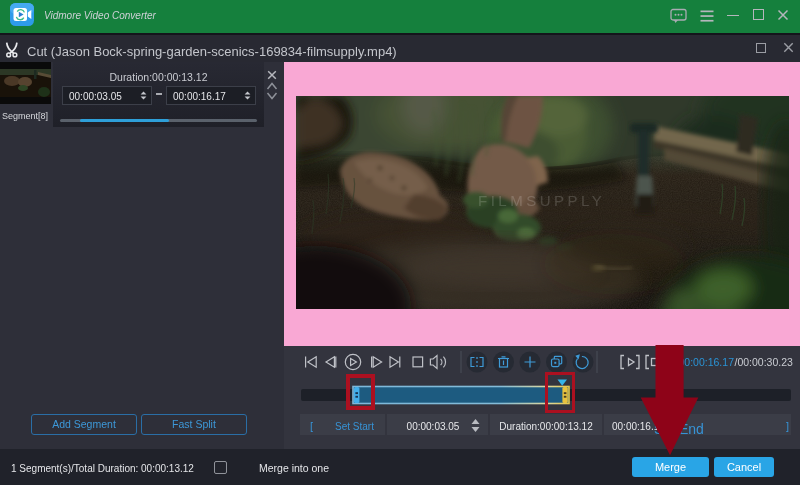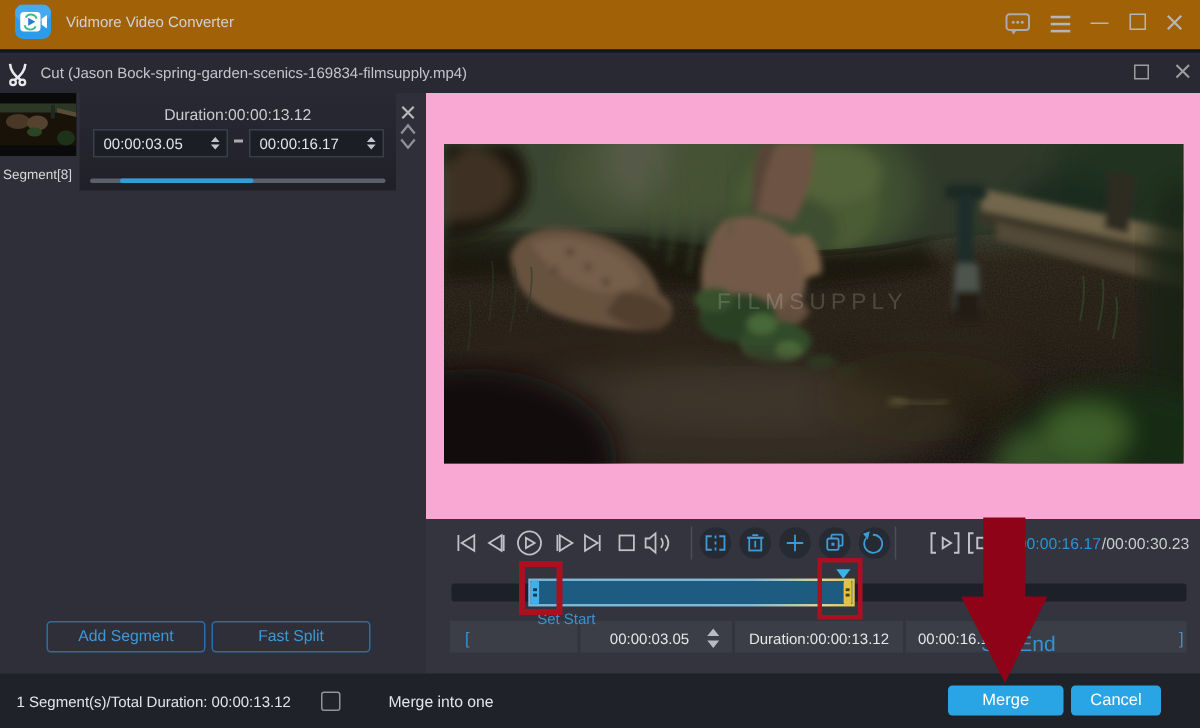--- a/index.html
+++ b/index.html
@@ -5,21 +5,21 @@
   * { margin:0; padding:0; box-sizing:border-box; }
   html,body { width:800px; height:485px; overflow:hidden; background:#191b21; }
   body { font-family:"Liberation Sans", sans-serif; }
   #app { position:relative; width:800px; height:485px; background:#30333d; }
   .abs { position:absolute; }
 </style>
 </head>
 <body>
 <div id="app">
 
-  <div class="abs" id="titlebar" style="left:0;top:0;width:800px;height:33px;background:#a16207;">
+  <div class="abs" id="titlebar" style="left:0;top:0;width:800px;height:33px;background:#15803d;font-style:italic;">
     <svg class="abs" style="left:10px;top:3px;" width="24" height="24" viewBox="0 0 24 24">
       <rect x="0" y="0" width="24" height="23" rx="5.5" fill="#2e9bea"></rect>
       <rect x="0" y="0" width="24" height="11" rx="5.5" fill="#45aaf0"></rect>
       <rect x="3.5" y="5" width="13.5" height="13" rx="2.5" fill="#ffffff"></rect>
       <path d="M17.8 9.5 L21.3 7 L21.3 16 L17.8 13.5 Z" fill="#ffffff"></path>
       <path d="M8.8 8.8 L13.6 11.5 L8.8 14.2 Z" fill="#2b7fd0"></path>
       <path d="M6.4 13.8 a4 4 0 0 0 7.4 0.8" stroke="#3bbd8b" stroke-width="1.3" fill="none"></path>
       <path d="M14.4 9.4 a4 4 0 0 0 -7.2 -0.8" stroke="#3bbd8b" stroke-width="1.3" fill="none"></path>
     </svg>
     <div class="abs" style="left:44px;top:10px;font-size:10px;color:#cfd1d7;">Vidmore Video Converter</div>
@@ -42,21 +42,21 @@
     </svg>
   </div>
 
   <div class="abs" id="headerbar" style="left:0;top:33px;width:800px;height:29px;background:#282932;border-top:2px solid #14151b;">
     <svg class="abs" style="left:5px;top:7px;" width="14" height="16" viewBox="0 0 14 16">
       <circle cx="3.7" cy="12.9" r="1.9" fill="none" stroke="#e8e9ec" stroke-width="1.5"></circle>
       <circle cx="9.9" cy="12.9" r="1.9" fill="none" stroke="#e8e9ec" stroke-width="1.5"></circle>
       <path d="M11.9 0.6 Q11.5 6.6 5.0 11.2" stroke="#e8e9ec" stroke-width="1.7" fill="none"></path>
       <path d="M1.7 0.6 Q2.1 6.6 8.6 11.2" stroke="#e8e9ec" stroke-width="1.7" fill="none"></path>
     </svg>
-    <div class="abs" style="left:27px;top:9px;font-size:10px;color:#c3c5cb;">Cut (Jason Bock-spring-garden-scenics-169834-filmsupply.mp4)</div>
+    <div class="abs" style="left:27px;top:9px;font-size:13px;color:#c3c5cb;">Cut (Jason Bock-spring-garden-scenics-169834-filmsupply.mp4)</div>
     <div class="abs" style="left:756px;top:8px;width:10px;height:10px;border:1.5px solid #9b9da4;"></div>
     <svg class="abs" style="left:783px;top:7px;" width="11" height="11" viewBox="0 0 11 11">
       <path d="M1.3 1.3 L9.7 9.7 M9.7 1.3 L1.3 9.7" stroke="#9b9da4" stroke-width="1.4"></path>
     </svg>
   </div>
 
   <div class="abs" id="sidebar" style="left:0;top:62px;width:284px;height:387px;background:#2e2f39;">
 
     <svg class="abs" style="left:0;top:0;" width="51" height="42" viewBox="0 0 51 42">
       <rect width="51" height="42" fill="#0a0a0a"></rect>
@@ -314,21 +314,21 @@
       <rect x="213.8" y="15.2" width="2.6" height="1.9" fill="#474025"></rect>
         <rect x="213.8" y="18.8" width="2.6" height="1.9" fill="#474025"></rect>
     </svg>
 
     <div class="abs" style="left:16px;top:68px;width:85px;height:21px;background:#3b3d47;"></div>
     <div class="abs" style="left:103px;top:68px;width:101px;height:21px;background:#3b3d47;"></div>
     <div class="abs" style="left:206px;top:68px;width:112px;height:21px;background:#3b3d47;"></div>
     <div class="abs" style="left:320px;top:68px;width:53px;height:21px;background:#3b3d47;"></div>
     <div class="abs" style="left:375px;top:68px;width:132px;height:21px;background:#3b3d47;"></div>
     <div class="abs" style="left:26px;top:74px;font-size:11px;color:#3793d5;">[</div>
-    <div class="abs" style="left:28px;top:62px;width:85px;text-align:right;font-size:10px;color:#3793d5;">Set Start</div>
+    <div class="abs" style="left:28px;top:75px;width:85px;text-align:center;font-size:10px;color:#3793d5;">Set Start</div>
     <div class="abs" style="left:106px;top:75px;width:86px;text-align:center;font-size:10px;color:#e6e7ea;">00:00:03.05</div>
     <svg class="abs" style="left:186px;top:72px;" width="11" height="15" viewBox="0 0 11 15">
       <path d="M5.5 1 L9.5 6 L1.5 6 Z" fill="#b9bbc1"></path>
         <path d="M5.5 14 L9.5 9 L1.5 9 Z" fill="#b9bbc1"></path>
     </svg>
     <div class="abs" style="left:206px;top:75px;width:112px;text-align:center;font-size:10px;color:#e6e7ea;">Duration:00:00:13.12</div>
     <div class="abs" style="left:320px;top:75px;width:60px;text-align:left;font-size:10px;color:#e6e7ea;padding-left:8px;">00:00:16.17</div>
     <div class="abs" style="left:370px;top:75px;width:132px;text-align:left;font-size:14px;color:#3793d5;">Set End</div>
     <div class="abs" style="left:502px;top:74px;font-size:11px;color:#3793d5;">]</div>
   </div>

